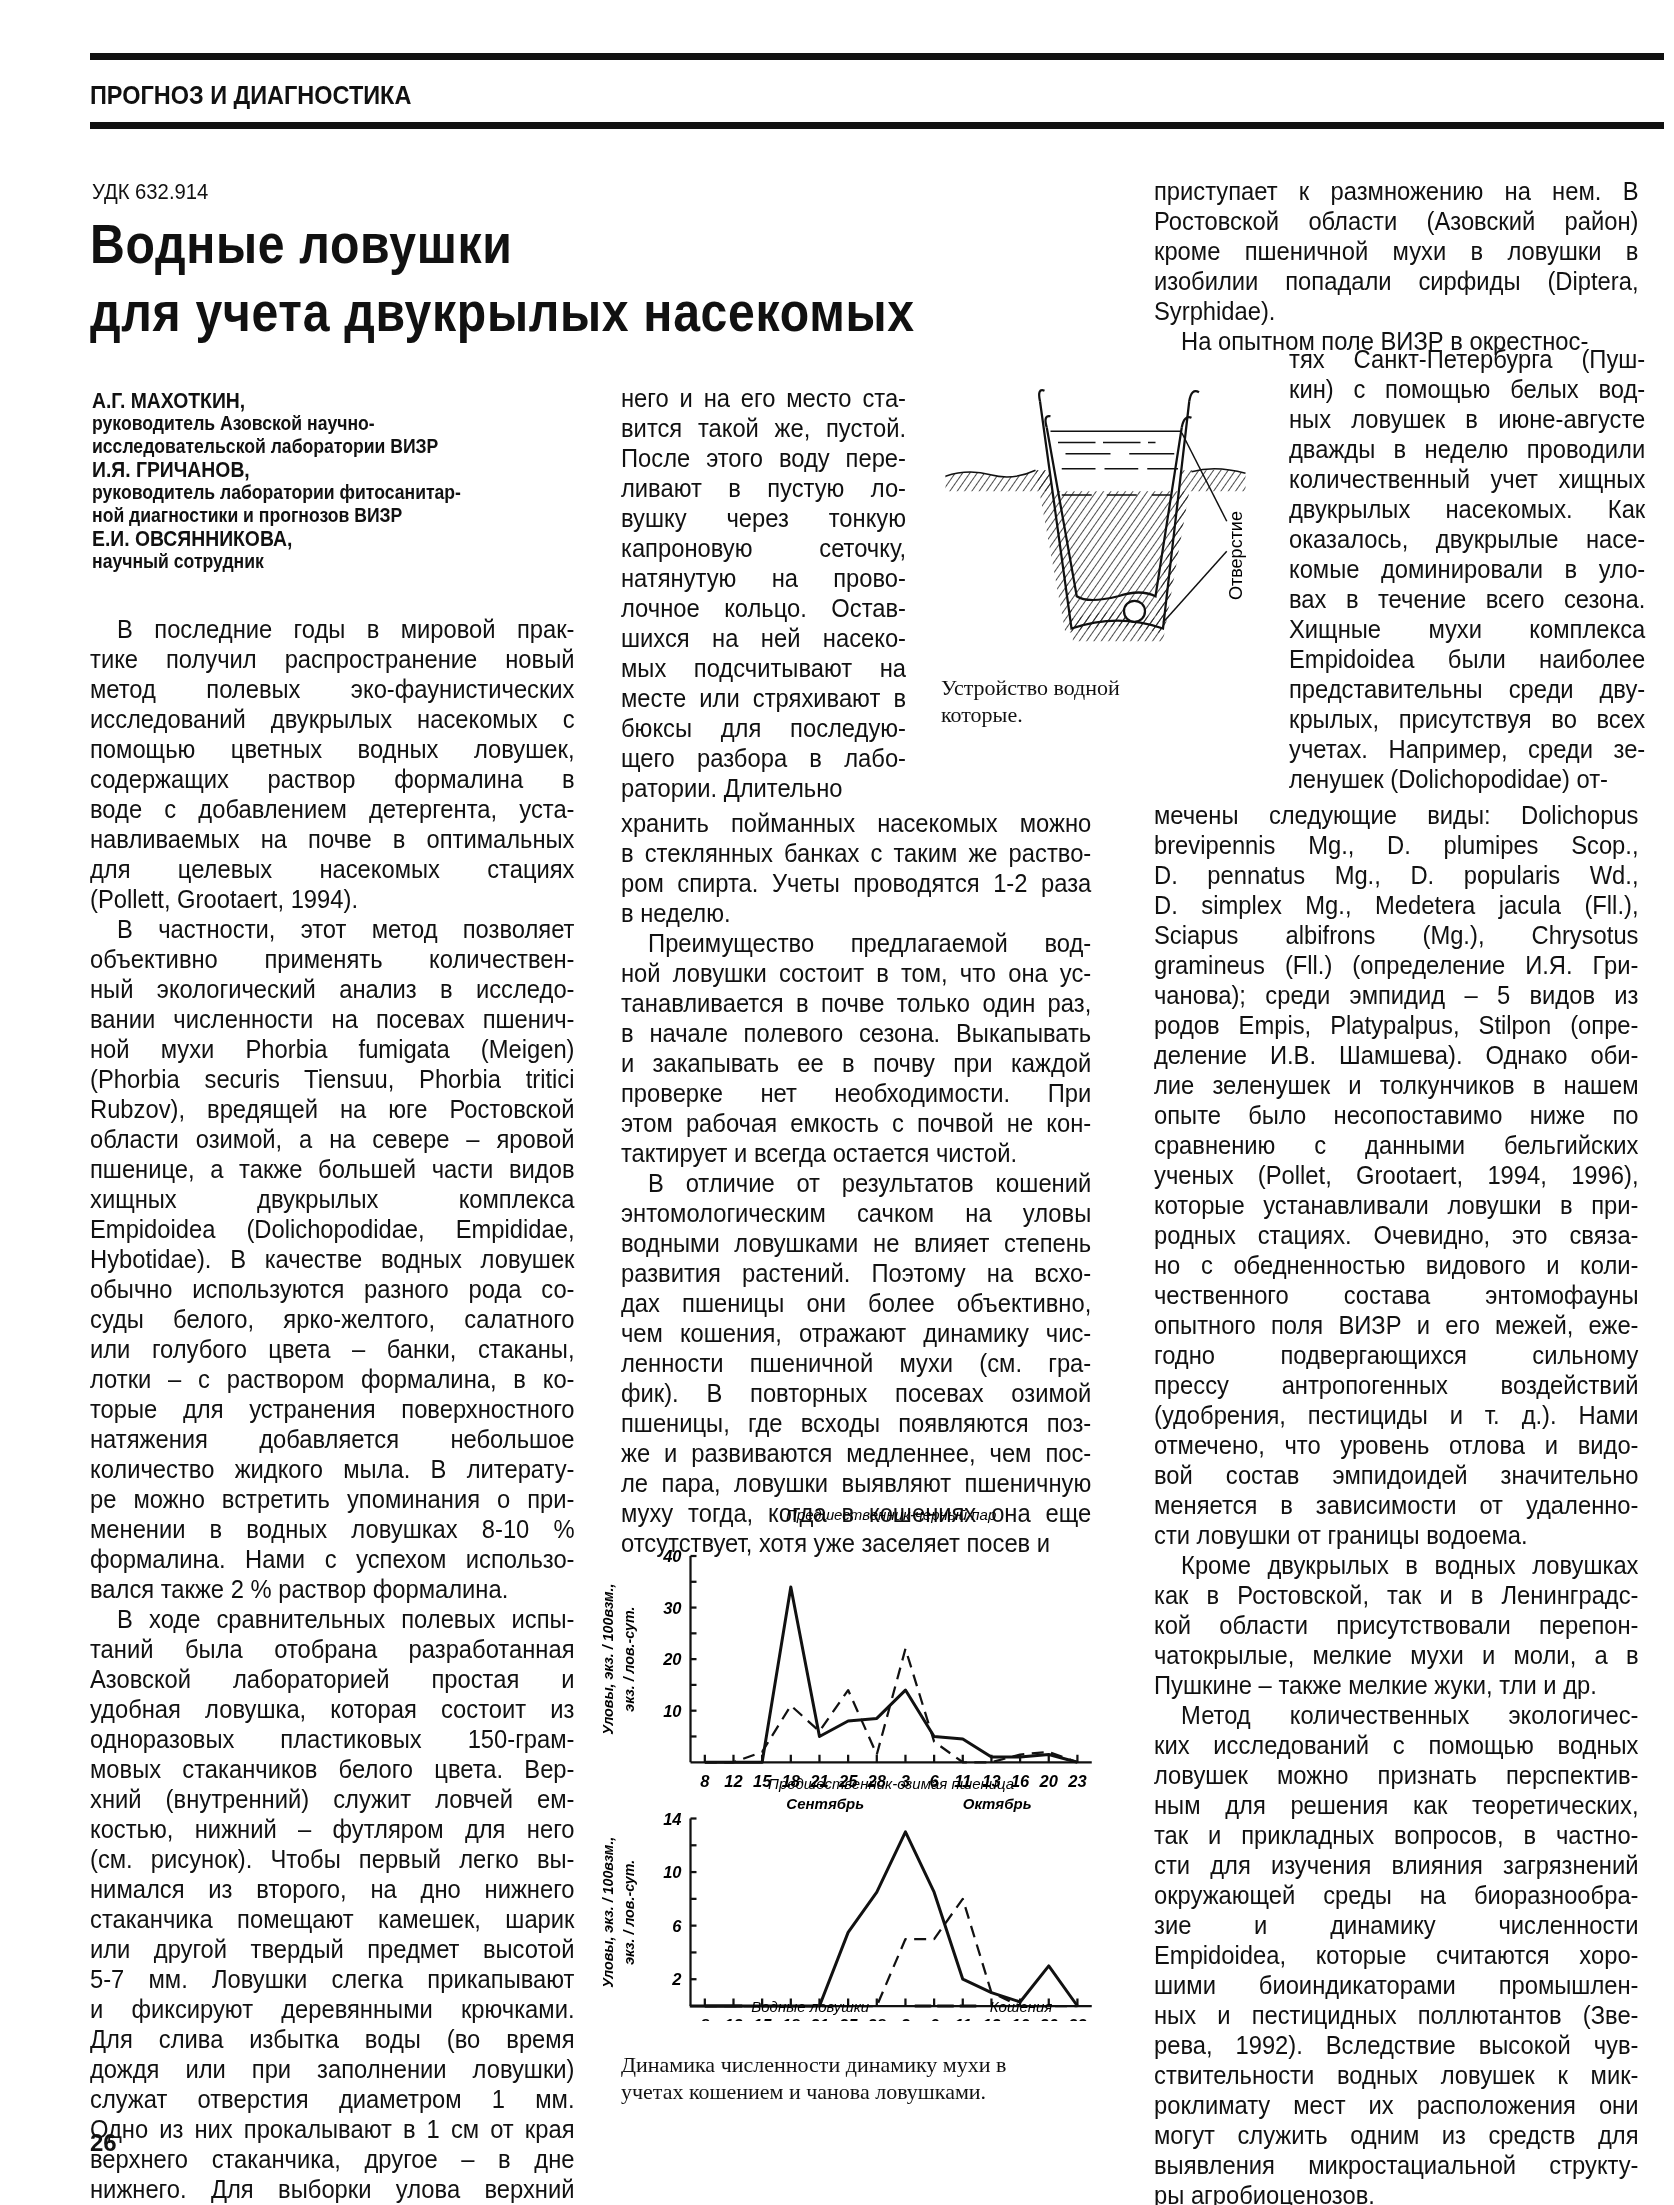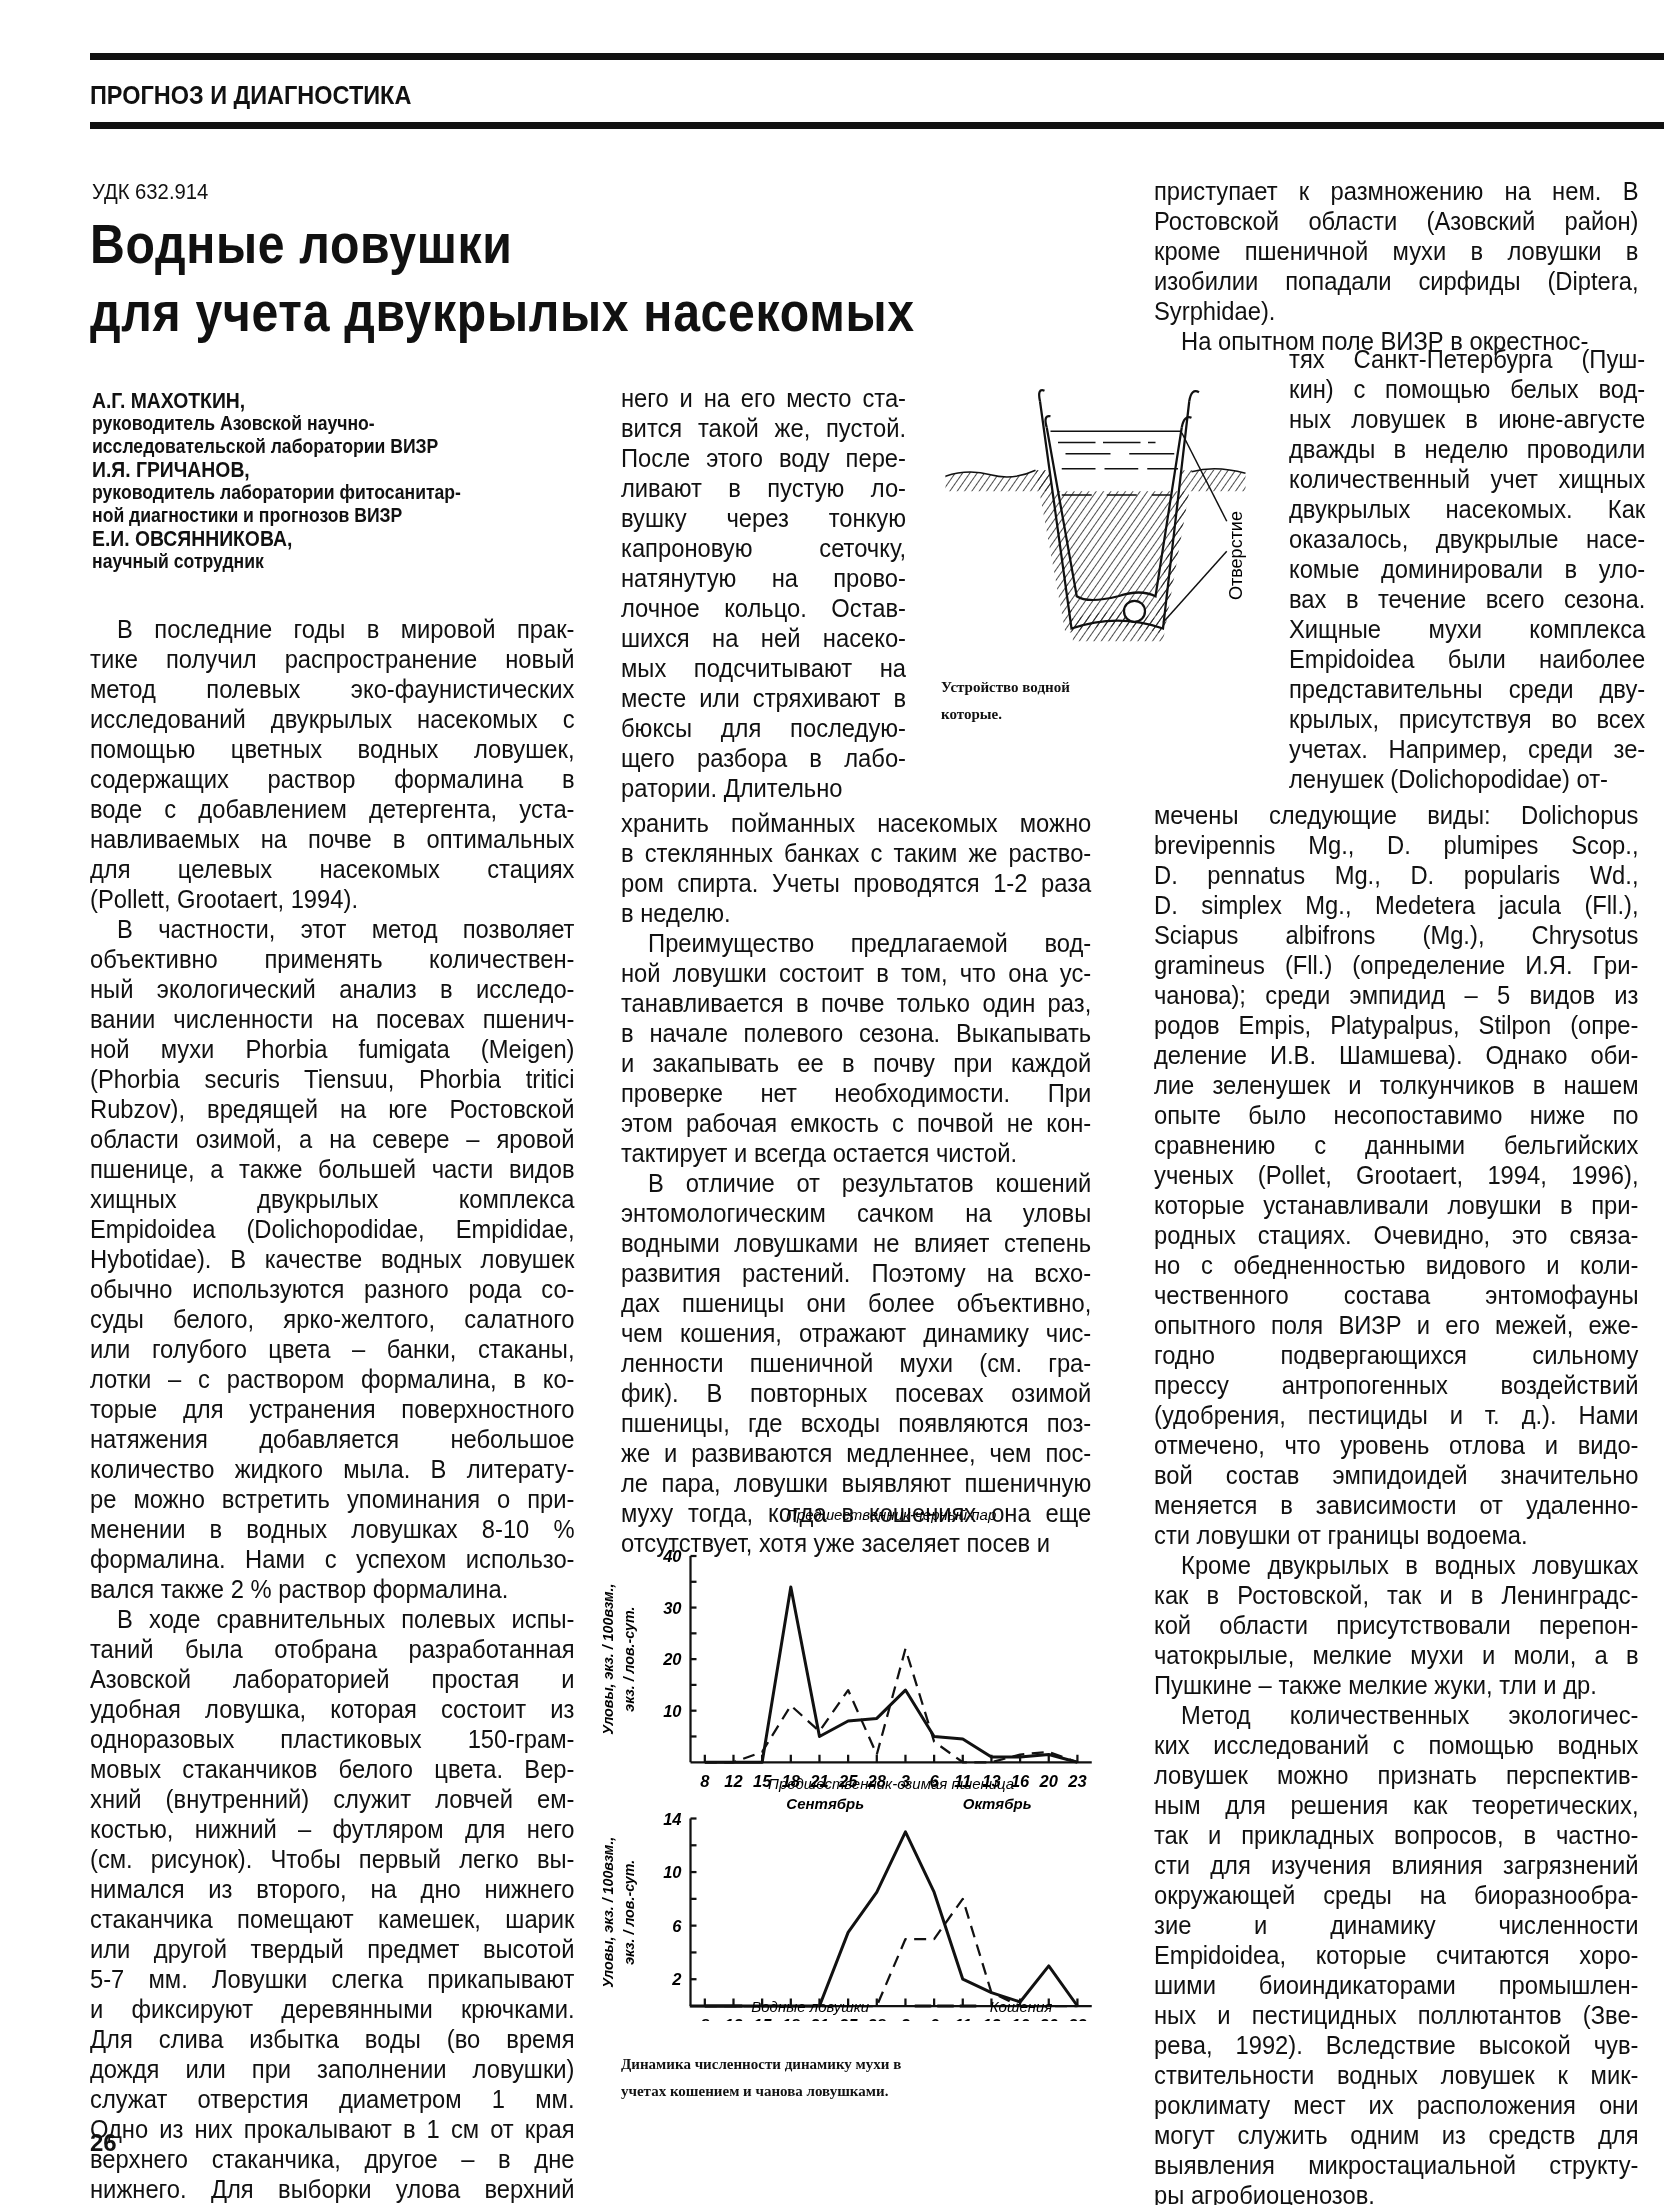--- a/index.html
+++ b/index.html
@@ -7,21 +7,21 @@
   .abs { position:absolute; }
   .rule { position:absolute; left:90px; width:1574px; height:6.8px; background:#111; }
   .section { left:90px; top:81px; font-size:25.5px; font-weight:bold; letter-spacing:0px; transform:scaleX(0.92); transform-origin:left top; }
   .udc { left:92px; top:179px; font-size:22.5px; transform:scaleX(0.9); transform-origin:left top; }
   .title { left:90px; font-size:56px; font-weight:bold; line-height:1; transform:scaleX(0.86); transform-origin:left top; letter-spacing:0.8px; }
   .authors { left:92px; top:389px; width:525px; font-size:20px; font-weight:bold; line-height:23px; transform:scaleX(0.88); transform-origin:left top; }
   .authors .name { font-size:22px; }
   .col { position:absolute; font-size:25px; line-height:30px; text-align:justify; }
   .col .ln { display:block; white-space:nowrap; text-align:justify; text-align-last:justify; }
   .col .ln.last { text-align-last:left; }
-  .fig-cap { font-family:"Liberation Serif", serif; font-weight:bold; font-size:15px; line-height:27px; }
+  .fig-cap { font-family:"Liberation Serif", serif; font-weight:normal; font-size:22px; line-height:27px; }
   .pageno { left:90px; top:2129px; font-size:24px; font-weight:bold; }
   svg text { font-family:"Liberation Sans", sans-serif; }
 </style>
 </head>
 <body>
 
 <div class="rule" style="top:53px;"></div>
 <div class="abs section">ПРОГНОЗ И ДИАГНОСТИКА</div>
 <div class="rule" style="top:122px;"></div>
 

